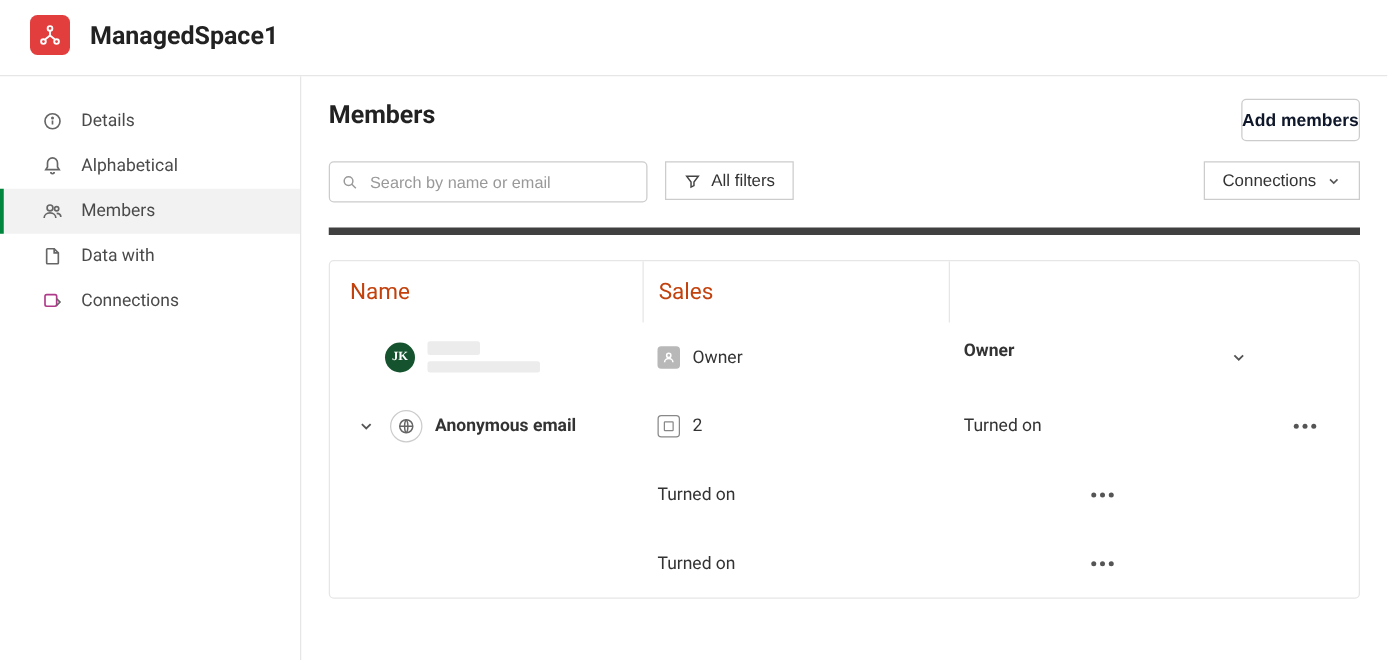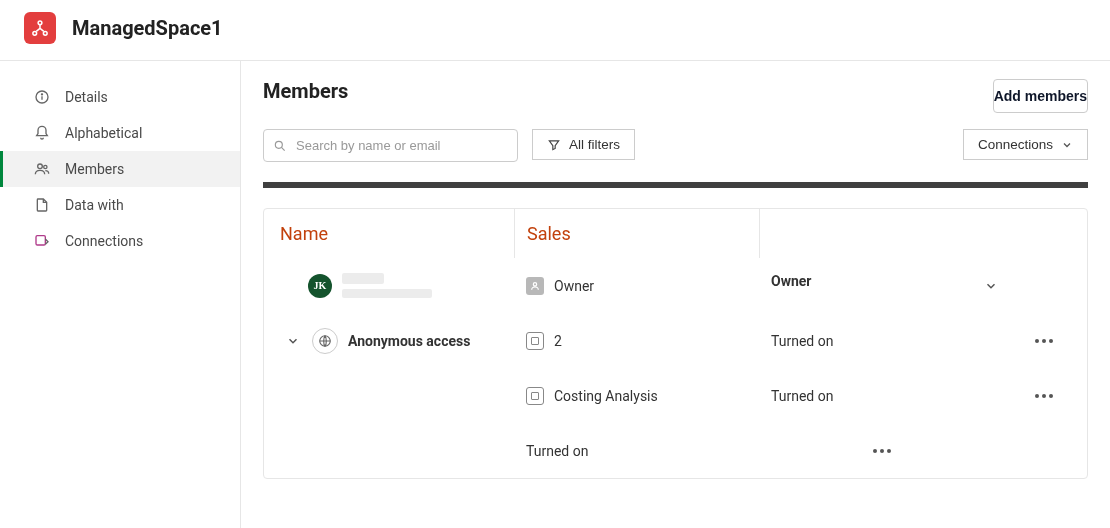--- a/index.html
+++ b/index.html
@@ -294,45 +294,41 @@
             <svg width="14" height="14" viewBox="0 0 24 24" fill="none" stroke="#555" stroke-width="2.5">
                 <polyline points="6 9 12 15 18 9"></polyline>
               </svg>
           </span>
           <span class="globe-circ">
             <svg width="14" height="14" viewBox="0 0 24 24" fill="none" stroke="#666" stroke-width="2">
                 <circle cx="12" cy="12" r="9"></circle>
                 <path d="M3 12h18M12 3c3 3 3 15 0 18M12 3c-3 3-3 15 0 18"></path>
               </svg>
           </span>
-          <span class="bold">Anonymous access</span>
+          <span class="bold">Anonymous email</span>
         </div>
         <div class="cell">
           <span class="tag-outline"></span>
           <span>2</span>
         </div>
         <div class="cell">
           <span>Turned on</span>
         </div>
         <div class="cell">
           <div class="dots">
               <span></span>
               <span></span>
               <span></span>
             </div>
         </div>
       </div>
 
       <div class="trow sub">
         <div class="cell name"></div>
         <div class="cell">
-          <span class="tag-outline"></span>
-          <span>Costing Analysis</span>
-        </div>
-        <div class="cell">
           <span>Turned on</span>
         </div>
         <div class="cell">
           <div class="dots">
               <span></span>
               <span></span>
               <span></span>
             </div>
         </div>
       </div>

